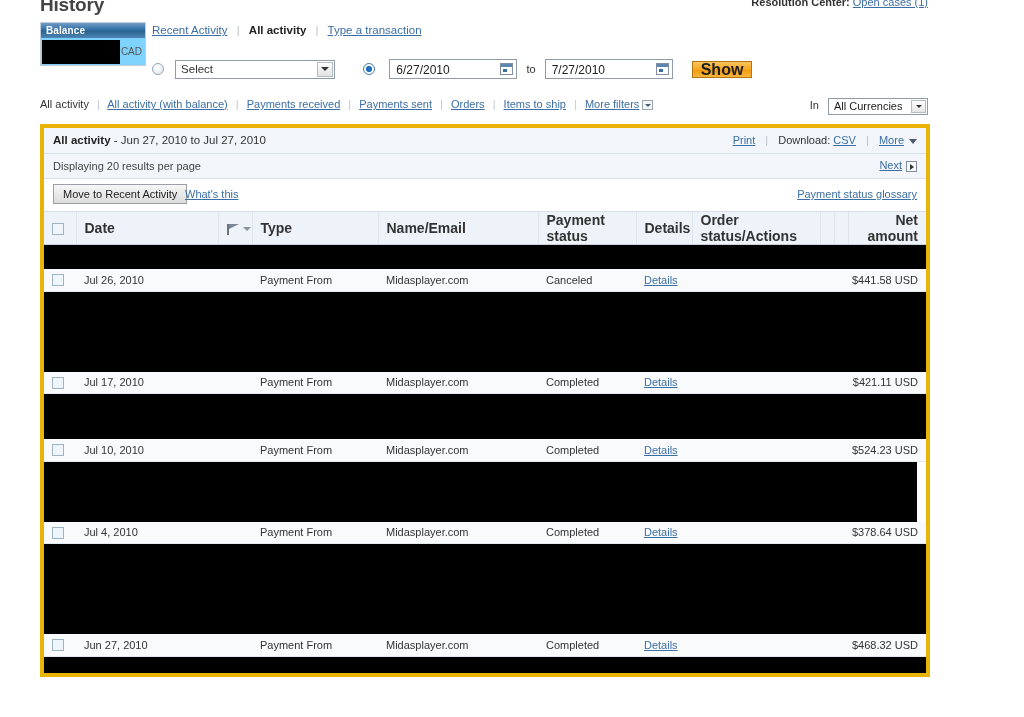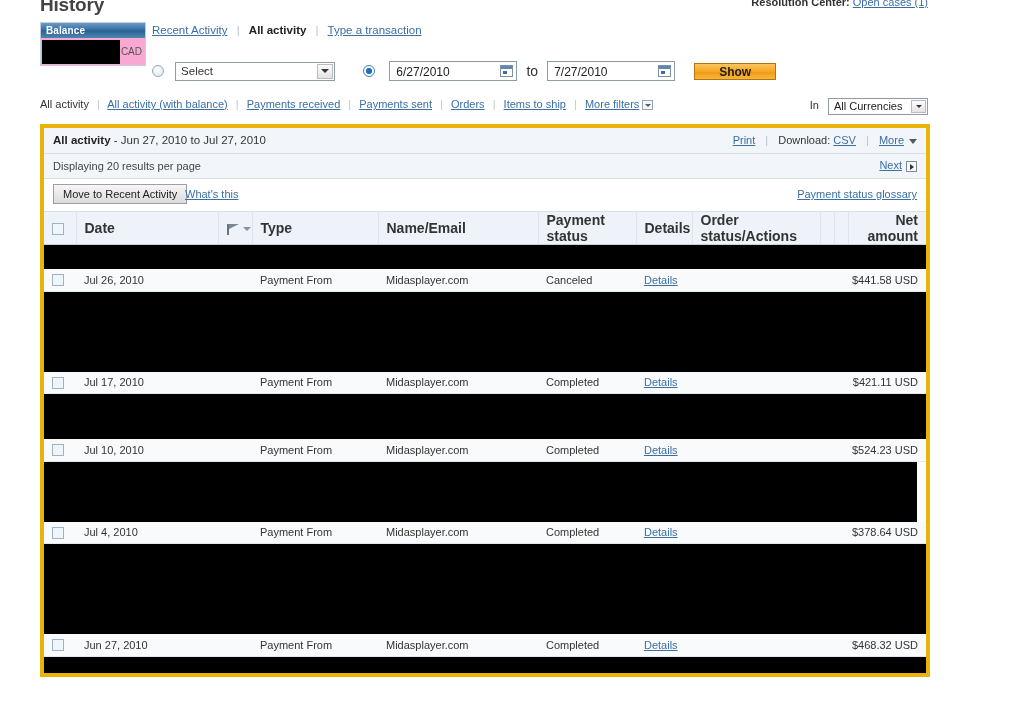--- a/index.html
+++ b/index.html
@@ -32,21 +32,21 @@
   .resolution-center a { font-weight: normal; }
 
   a, .link {
     color: #3b6ea5; text-decoration: underline; cursor: pointer;
   }
 
   
   .balance-box {
     position: absolute; left: 40px; top: 22px;
     width: 106px; height: 44px;
-    border: 1px solid #c3ced8; background: #f9a8d4;
+    border: 1px solid #c3ced8; background: #7dd3fc;
     box-sizing: border-box;
   }
   .balance-hd {
     height: 15px; line-height: 15px;
     background: linear-gradient(to bottom, #6f9cc6 0%, #2e6ca3 48%, #2a628f 52%, #4d86b5 100%);
     color: #ffffff; font-weight: bold; font-size: 10px;
     padding-left: 5px; letter-spacing: 0.1px;
   }
   .balance-body { position: relative; height: 27px; }
   .balance-redact {
@@ -115,26 +115,26 @@
     background: #ffffff; border: 1px solid #7d8fa3; box-sizing: border-box;
   }
   .cal-icon::before {
     content: ""; position: absolute; left: 0; top: 0; right: 0; height: 3px;
     background: #5d87b0;
   }
   .cal-icon::after {
     content: ""; position: absolute; left: 2px; bottom: 2px;
     width: 4px; height: 3px; background: #3d6ea0;
   }
-  .to-lbl { display: inline-block; vertical-align: middle; margin: 12px 6px; font-size: 14px; color:#333; }
+  .to-lbl { display: inline-block; vertical-align: middle; margin: 12px 6px; font-size: 11px; color:#333; }
   .show-btn {
     display: inline-block; vertical-align: middle; margin-left: 16px;
-    height: 17px; line-height: 16px; padding: 0 24px;
+    height: 17px; line-height: 16px; padding: 0 8px;
     background: linear-gradient(to bottom,#fbc55e 0%, #f5a623 50%, #ef9a10 51%, #f8b63c 100%);
-    border: 1px solid #b07410; color: #1d1d1d; font-size: 12px; font-weight: bold;
+    border: 1px solid #b07410; color: #1d1d1d; font-size: 16px; font-weight: bold;
     cursor: pointer; box-sizing: border-box;
   }
 
   
   .subfilter {
     position: absolute; left: 40px; top: 98px;
     font-size: 11px; white-space: nowrap;
   }
   .subfilter .sep { color: #c0c8cf; margin: 0 5px; }
   .subfilter .current { color: #333; }

